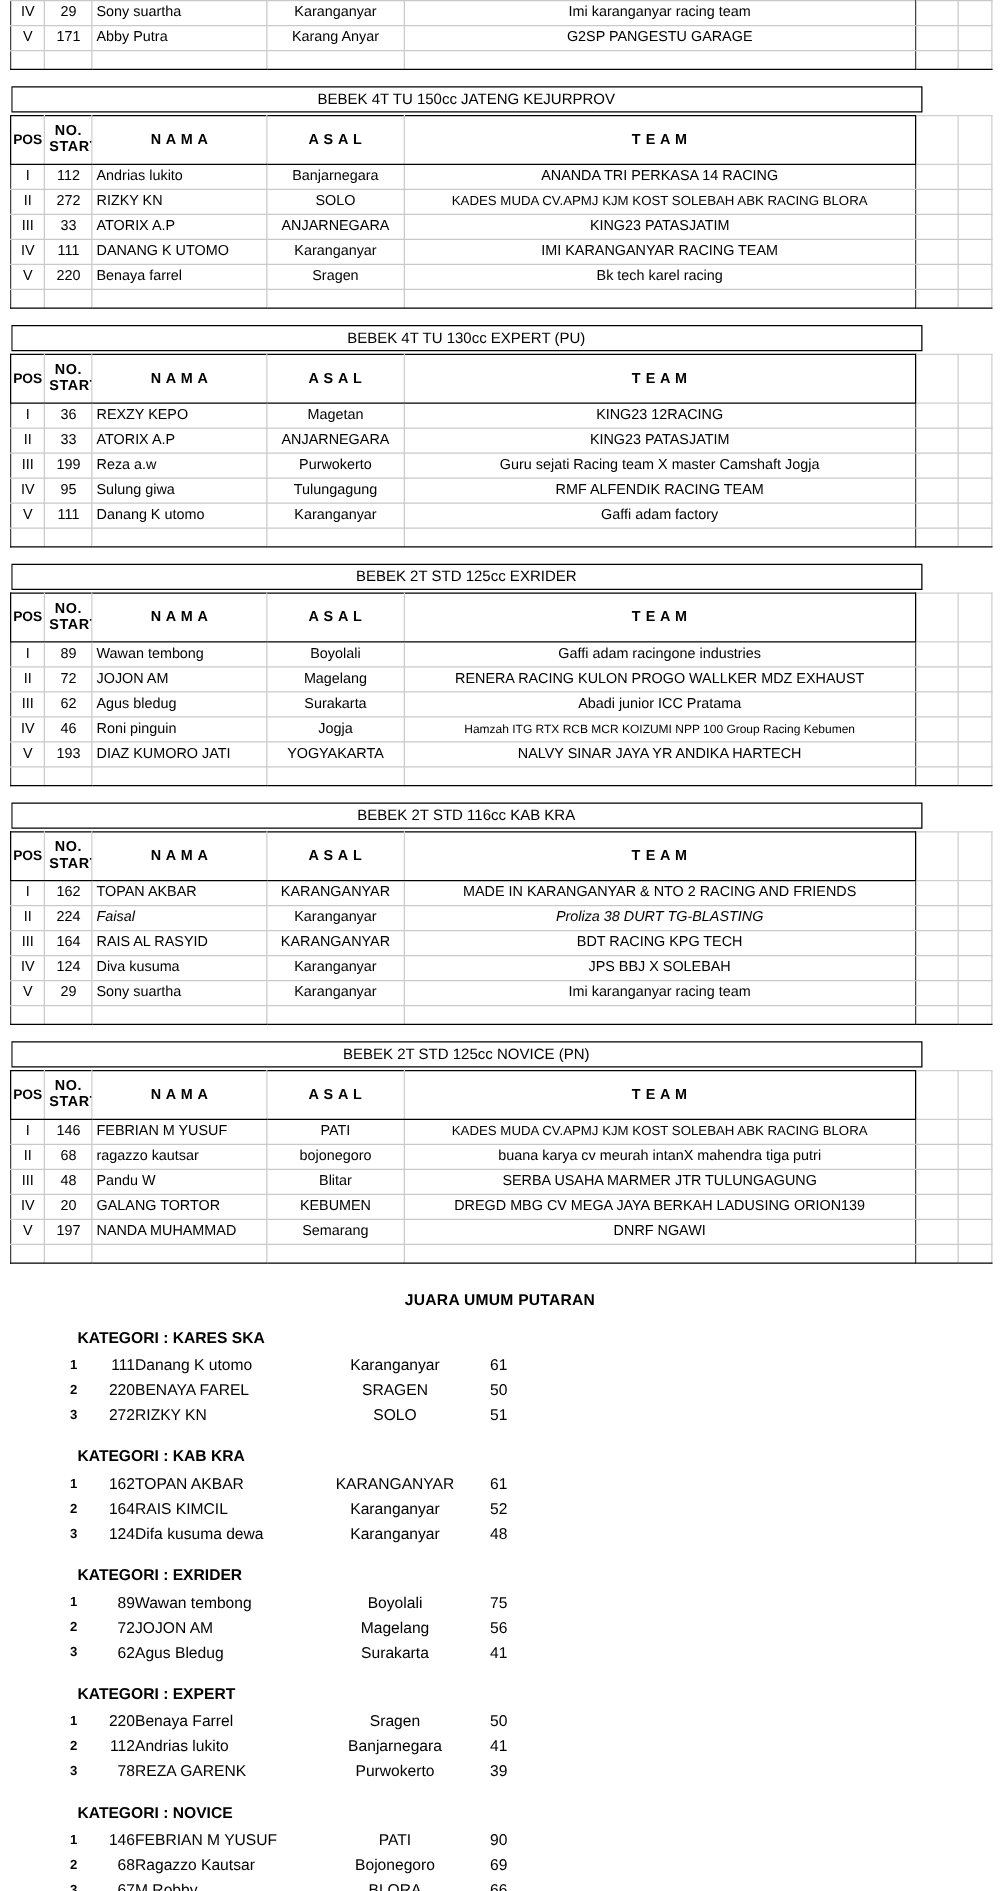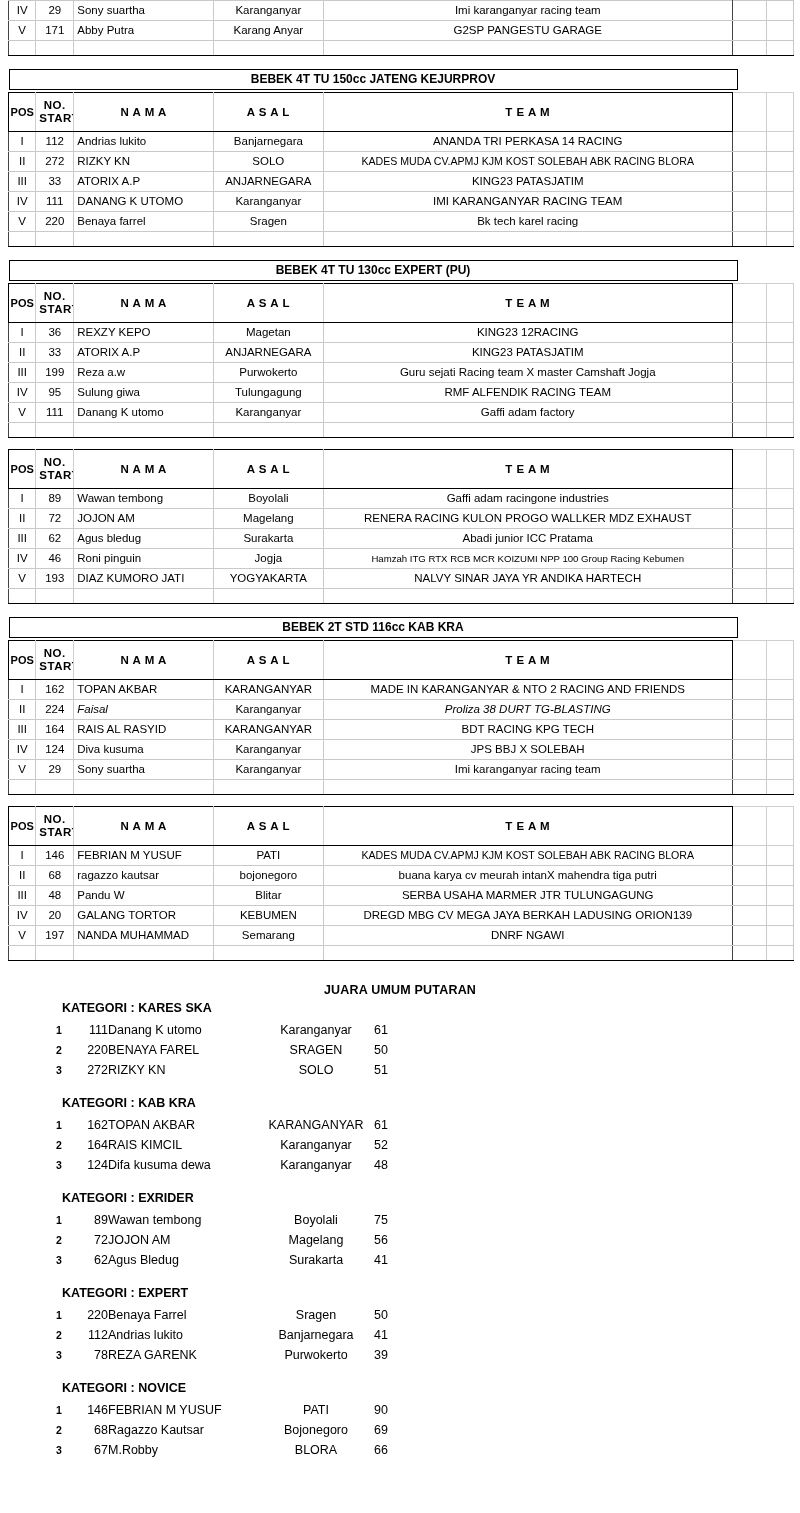--- a/index.html
+++ b/index.html
@@ -37,21 +37,21 @@
     white-space:nowrap;
     font-weight:normal;
   }
   
   tr.title-row td{
     border:none;padding:0;height:23px;
   }
   .title-box{
     border:1.6px solid #000;
     height:19px;line-height:19px;
-    font-weight:bold;font-size:12px;
+    font-weight:normal;font-size:12px;
     text-align:center;
     margin:2px 56px 2px 0;
     background:#fff;
   }
   
   tr.head-row th{
     border-top:1.8px solid #000;
     border-bottom:1.8px solid #000;
     border-left:1px solid #cfcfcf;
     border-right:1px solid #cfcfcf;
@@ -95,39 +95,39 @@
 
   .gap{height:11px;}
 
   .italic-row td.nama, .italic-row td.team{font-style:italic;}
   .tiny td.team{font-size:9.6px;}
   .small td.team{font-size:10.6px;}
 
   
   .juara-title{
     text-align:center;font-weight:bold;font-size:12.5px;
-    margin-top:22px;margin-bottom:4px;letter-spacing:.2px;
+    margin-top:22px;margin-bottom:16px;letter-spacing:.2px;
   }
   .kat-block{margin-bottom:16px;}
   .kat-head{
     font-weight:bold;font-size:12.5px;
     margin-left:62px;margin-bottom:5px;
   }
   table.juara{border-collapse:collapse;table-layout:fixed;margin-left:46px;font-size:12.5px;}
   table.juara col.j-rank{width:26px;}
   table.juara col.j-no{width:36px;}
   table.juara col.j-nama{width:150px;}
   table.juara col.j-asal{width:116px;}
   table.juara col.j-pts{width:50px;}
   table.juara td{padding:0;height:20px;line-height:20px;white-space:nowrap;border:none;}
   td.j-rank{text-align:center;font-weight:bold;font-size:10.5px;}
   td.j-no{text-align:right;padding-right:6px;}
   td.j-nama{text-align:left;padding-left:8px;}
   td.j-asal{text-align:center;}
-  td.j-pts{}
+  td.j-pts{text-align:center;}
   .kat-wide col.j-asal{width:126px;}
 </style>
 </head>
 <body>
 
 <div class="sheet">
 
   <div class="tbl-wrap">
     <table class="res">
       <colgroup>
@@ -356,20 +356,25 @@
           <colgroup>
             <col class="c-pos">
             <col class="c-no">
             <col class="c-nama">
             <col class="c-asal">
             <col class="c-team">
             <col class="c-x1">
             <col class="c-x2">
           </colgroup>
           <tbody>
+            <tr class="title-row">
+              <td colspan="7">
+                <div class="title-box">BEBEK 2T STD 125cc EXRIDER</div>
+              </td>
+            </tr>
             <tr class="head-row">
               <th class="th-pos">POS</th>
               <th>
                 <span class="hdr-stack">
                   <span>NO.</span>
                   <span>START</span>
                 </span>
               </th>
               <th>N A M A</th>
               <th>A S A L</th>
@@ -529,20 +534,25 @@
           <colgroup>
             <col class="c-pos">
             <col class="c-no">
             <col class="c-nama">
             <col class="c-asal">
             <col class="c-team">
             <col class="c-x1">
             <col class="c-x2">
           </colgroup>
           <tbody>
+            <tr class="title-row">
+              <td colspan="7">
+                <div class="title-box">BEBEK 2T STD 125cc NOVICE (PN)</div>
+              </td>
+            </tr>
             <tr class="head-row">
               <th class="th-pos">POS</th>
               <th>
                 <span class="hdr-stack">
                   <span>NO.</span>
                   <span>START</span>
                 </span>
               </th>
               <th>N A M A</th>
               <th>A S A L</th>

